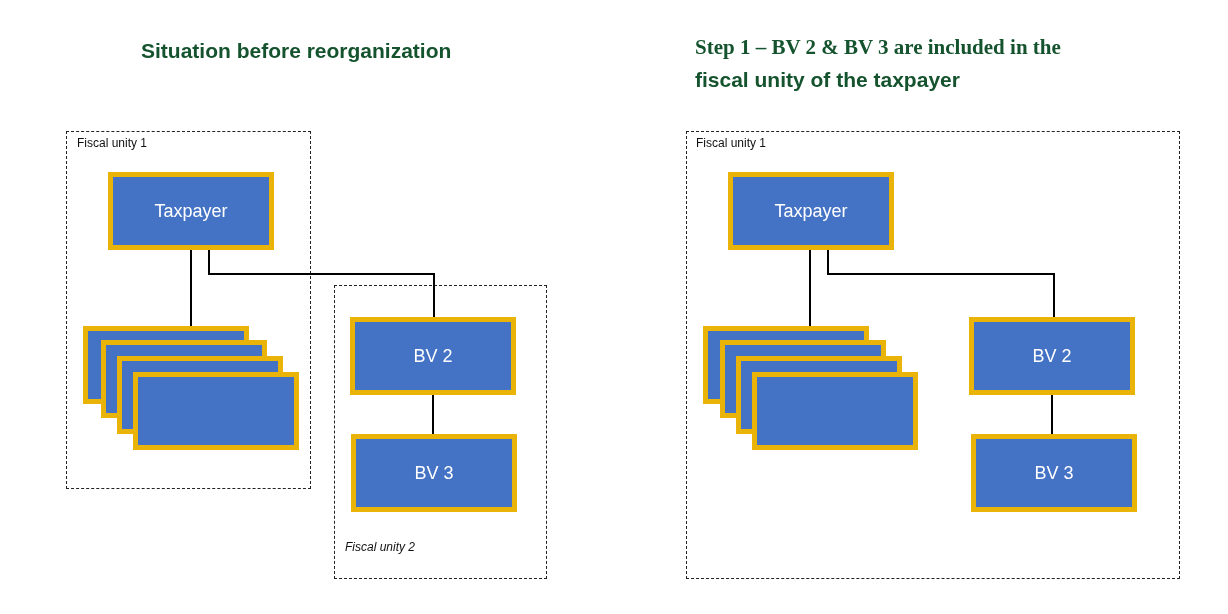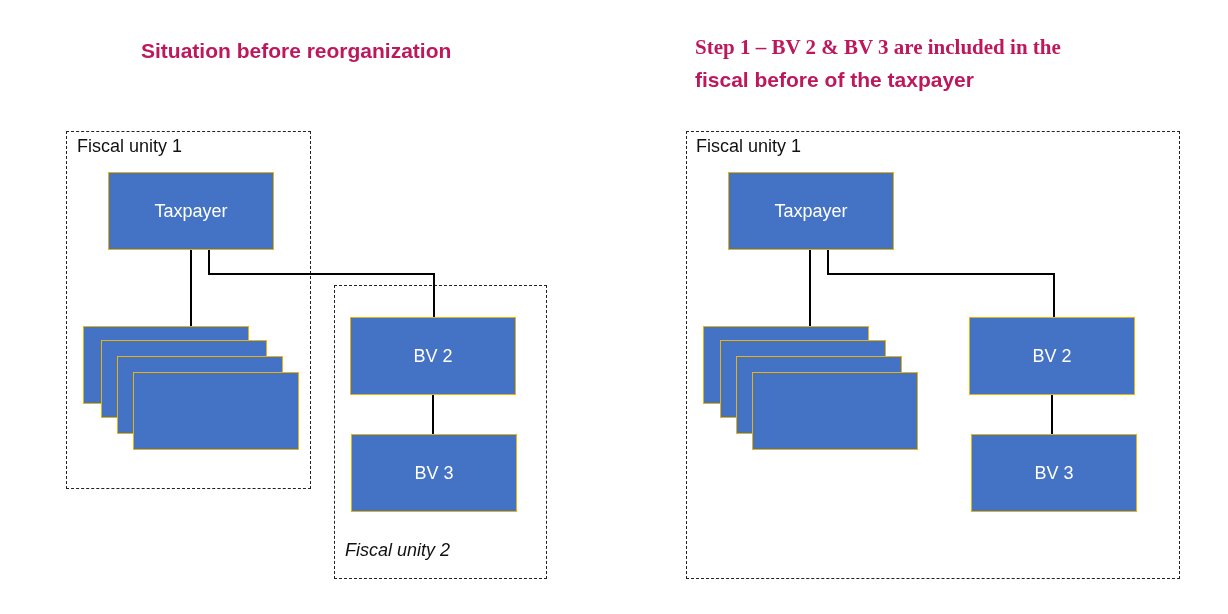--- a/index.html
+++ b/index.html
@@ -1,21 +1,21 @@
 <!DOCTYPE html>
 <html><head>
 <meta charset="utf-8">
 <style>
   html, body { margin: 0; padding: 0; background: #ffffff; }
   body { width: 1228px; height: 614px; position: relative; overflow: hidden;
          font-family: "Liberation Sans", "DejaVu Sans", sans-serif; }
-  .title { position: absolute; font-weight: bold; font-size: 21px; color: #be185d; line-height: 30px; }
+  .title { position: absolute; font-weight: bold; font-size: 21px; color: #14532d; line-height: 30px; }
   .dashed { position: absolute; border: 1px dashed #222; box-sizing: border-box; }
-  .frame-label { position: absolute; font-size: 18px; color: #111; white-space: nowrap; }
-  .node { position: absolute; background: #4472C4; border: 1px solid #eab308; box-sizing: border-box;
+  .frame-label { position: absolute; font-size: 12px; color: #111; white-space: nowrap; }
+  .node { position: absolute; background: #4472C4; border: 5px solid #eab308; box-sizing: border-box;
           color: #fff; font-size: 18px; display: flex; align-items: center; justify-content: center; }
   .line { position: absolute; background: #000; }
 </style>
 </head>
 <body>
 
 <div>
   <div class="title" style="left:141px; top:36px;">Situation before reorganization</div>
 
   <div class="dashed" style="left:66px; top:131px; width:245px; height:358px;"></div>
@@ -36,21 +36,21 @@
   <div class="node" style="left:101px; top:340px; width:166px; height:78px;"></div>
   <div class="node" style="left:117px; top:356px; width:166px; height:78px;"></div>
   <div class="node" style="left:133px; top:372px; width:166px; height:78px;"></div>
 
   <div class="node" style="left:350px; top:317px; width:166px; height:78px;">BV 2</div>
   <div class="node" style="left:351px; top:434px; width:166px; height:78px;">BV 3</div>
 </div>
 
 <div>
   <div class="title" style="left:695px; top:32px;font-family:Liberation Serif, serif;">Step 1 – BV 2 &amp; BV 3 are included in the</div>
-  <div class="title" style="left:695px; top:65px;">fiscal before of the taxpayer</div>
+  <div class="title" style="left:695px; top:65px;">fiscal unity of the taxpayer</div>
 
   <div class="dashed" style="left:686px; top:131px; width:494px; height:448px;"></div>
   <div class="frame-label" style="left:696px; top:136px;">Fiscal unity 1</div>
 
   <div class="line" style="left:809px; top:250px; width:2px; height:76px;"></div>
   <div class="line" style="left:827px; top:250px; width:2px; height:25px;"></div>
   <div class="line" style="left:827px; top:273px; width:228px; height:2px;"></div>
   <div class="line" style="left:1053px; top:273px; width:2px; height:45px;"></div>
   <div class="line" style="left:1051px; top:395px; width:2px; height:40px;"></div>
 

